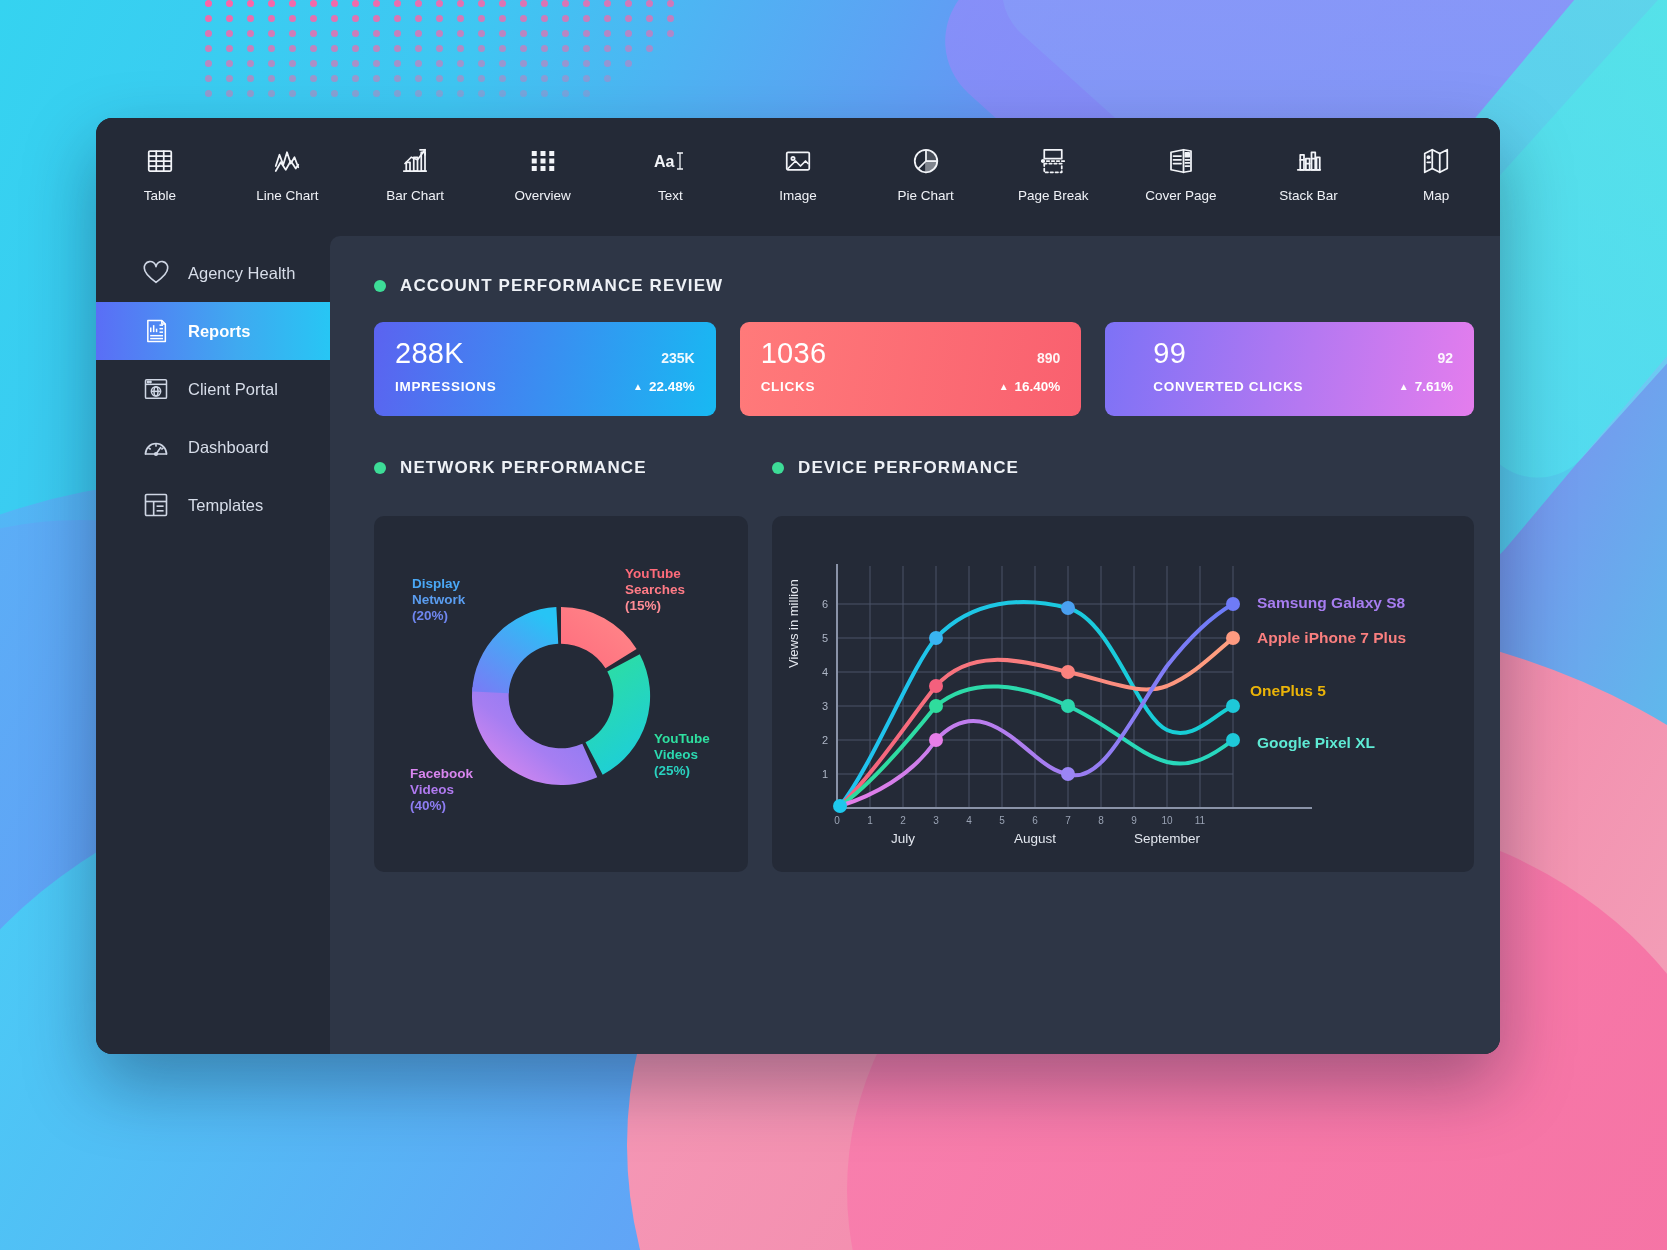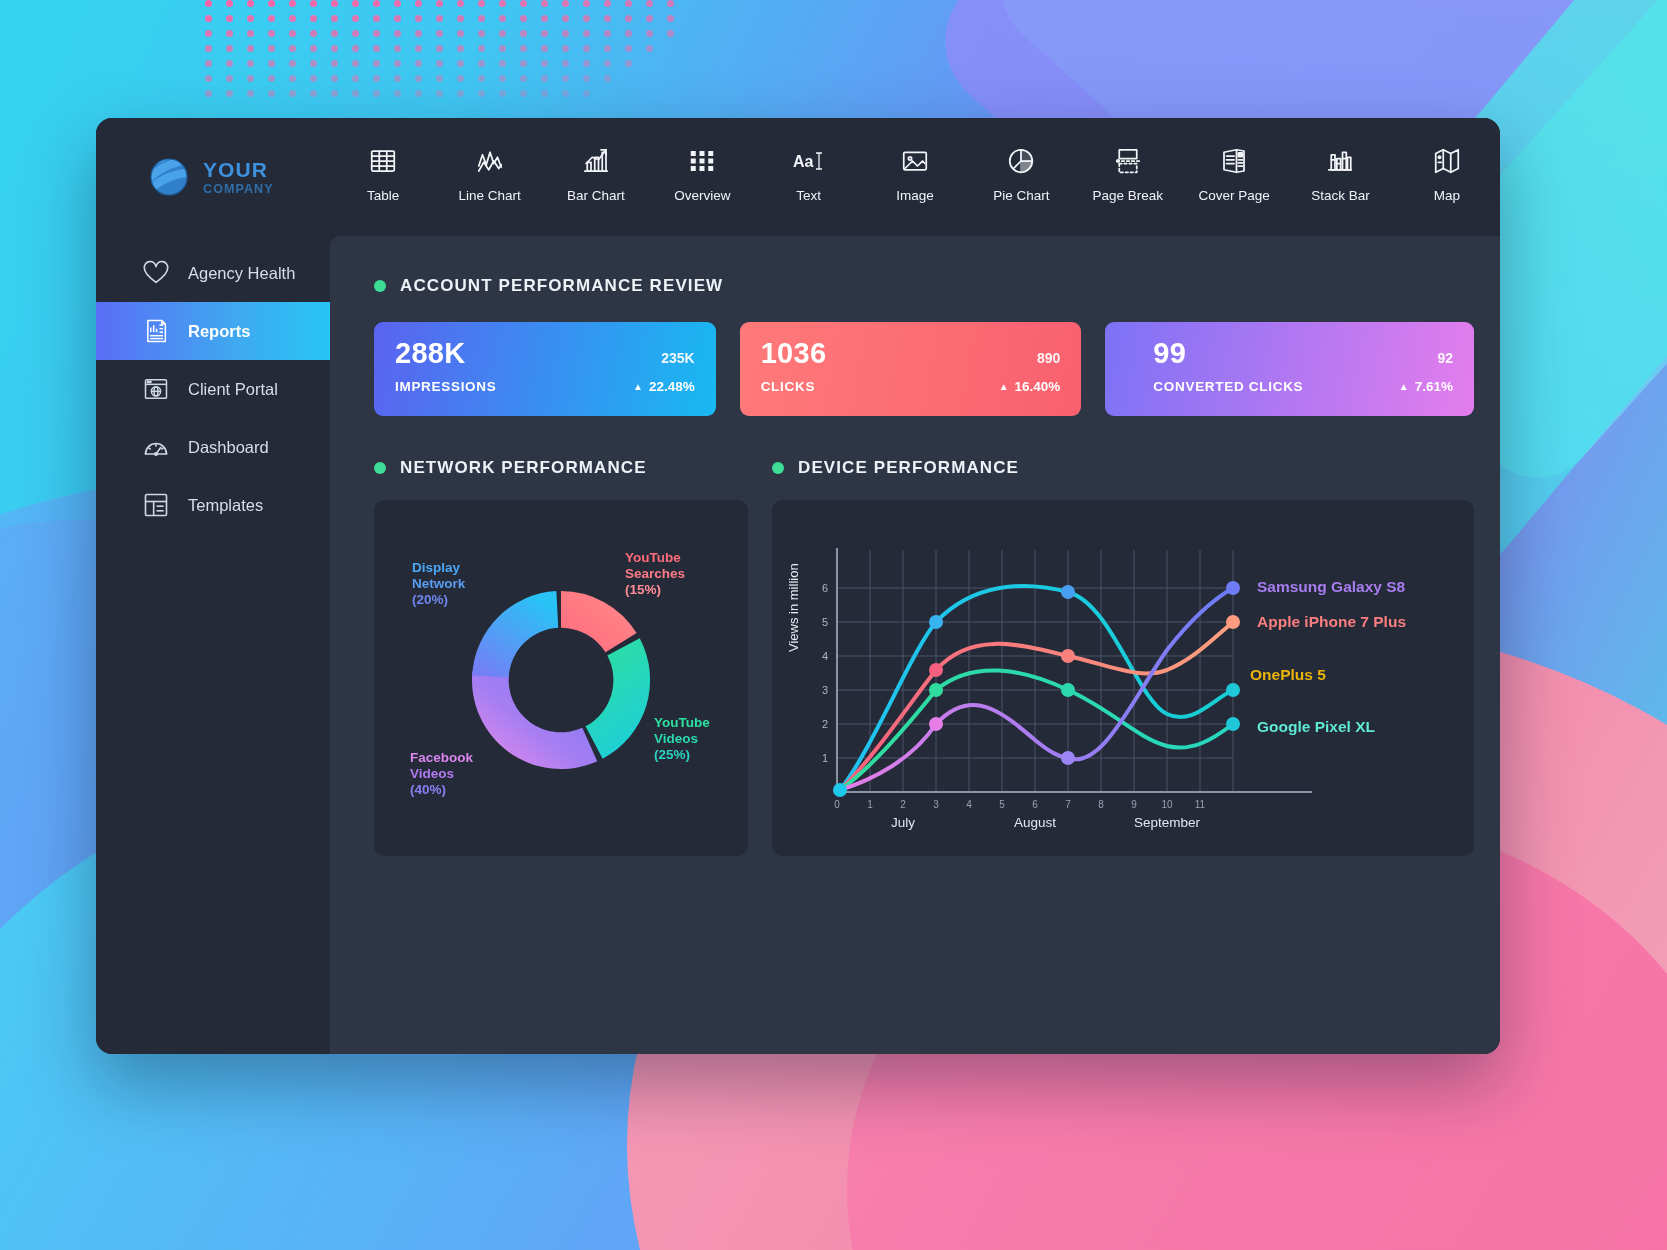--- a/index.html
+++ b/index.html
@@ -63,21 +63,21 @@
   .content { flex:1; background:#2e3646; border-top-left-radius:10px; padding:40px 40px 0 44px; min-height:0; }
 
   .sec-title { display:flex; align-items:center; gap:14px; margin-bottom:26px; }
   .dot { width:12px; height:12px; border-radius:50%; background:#3ddc97; flex:0 0 12px; }
   .sec-title span { font-size:17px; font-weight:bold; color:#eef1f6; letter-spacing:1.1px; }
 
   
   .kpis { display:flex; gap:24px; margin-bottom:42px; }
   .kpi { flex:1; height:94px; border-radius:9px; padding:15px 21px 0 21px; color:#fff; position:relative; }
   .kpi .row1 { display:flex; align-items:baseline; justify-content:space-between; }
-  .kpi .big { font-size:29px; font-weight:bold; letter-spacing:.3px; }
+  .kpi .big { font-size:29px; font-weight:normal; letter-spacing:.3px; }
   .kpi .small { font-size:14px; font-weight:600; opacity:.93; }
   .kpi .row2 { display:flex; align-items:center; justify-content:space-between; margin-top:9px; }
   .kpi .cap { font-size:13.5px; font-weight:bold; letter-spacing:.7px; }
   .kpi .delta { font-size:13.5px; font-weight:bold; display:flex; align-items:center; gap:6px; }
   .kpi .arrow { font-size:10px; line-height:1; }
 
   
   .charts-head { display:flex; gap:24px; margin-bottom:22px; }
   .charts-head .h1 { width:374px; flex:0 0 374px; }
   .charts { display:flex; gap:24px; }
@@ -252,42 +252,20 @@
     <i style="left: 294px; top: 90px; opacity: 0.29;"></i>
     <i style="left: 315px; top: 90px; opacity: 0.28;"></i>
     <i style="left: 336px; top: 90px; opacity: 0.27;"></i>
     <i style="left: 357px; top: 90px; opacity: 0.26;"></i>
     <i style="left: 378px; top: 90px; opacity: 0.24;"></i>
   </div>
 
 <div class="window">
 
   <div class="topbar">
-    <div class="brand">
-      <span class="logo">
-        <svg width="46" height="46" viewBox="0 0 46 46">
-          <defs>
-              <clipPath id="gclip">
-                <circle cx="23" cy="23" r="18"></circle>
-              </clipPath>
-            </defs>
-          <circle cx="23" cy="23" r="18" fill="#2f7fc9"></circle>
-          <g clip-path="url(#gclip)" fill="#4aa3e8">
-            <path d="M-6 28 C 8 10, 26 4, 44 2 L44 10 C26 12, 10 20, -2 36 Z"></path>
-            <path d="M-6 40 C 8 22, 26 16, 46 14 L46 22 C26 24, 10 32, -2 48 Z"></path>
-            <path d="M-6 16 C 6 4, 20 -2, 36 -4 L36 2 C22 4, 8 10, -4 22 Z"></path>
-          </g>
-          <circle cx="23" cy="23" r="18" fill="none" stroke="#1d5f9e" stroke-width="1.2"></circle>
-        </svg>
-      </span>
-      <span class="brandtext">
-        <div class="l1">YOUR</div>
-        <div class="l2">COMPANY</div>
-      </span>
-    </div>
     <div class="tools" id="tools">
         <div class="tool">
           <span class="ico">
             <svg width="30" height="30" viewBox="0 0 24 24" fill="none" stroke="currentColor" stroke-width="1.4" stroke-linecap="round" stroke-linejoin="round">
               <rect x="3" y="4" width="18" height="16" rx="1"></rect>
               <line x1="3" y1="8" x2="21" y2="8"></line>
               <line x1="3" y1="12" x2="21" y2="12"></line>
               <line x1="3" y1="16" x2="21" y2="16"></line>
               <line x1="9" y1="4" x2="9" y2="20"></line>
               <line x1="15" y1="4" x2="15" y2="20"></line>
@@ -542,21 +520,21 @@
         </div>
 
       <div class="charts-head">
         <div class="h1">
           <div class="sec-title" style="margin-bottom:0">
             <span class="dot"></span>
             <span>NETWORK PERFORMANCE</span>
           </div>
         </div>
         <div>
-          <div class="sec-title" style="margin-bottom:0">
+          <div class="sec-title" style="margin-bottom:16px">
             <span class="dot"></span>
             <span>DEVICE PERFORMANCE</span>
           </div>
         </div>
       </div>
 
       <div class="charts">
 
         <div class="card donut">
           <svg width="374" height="356" viewBox="0 0 374 356">

